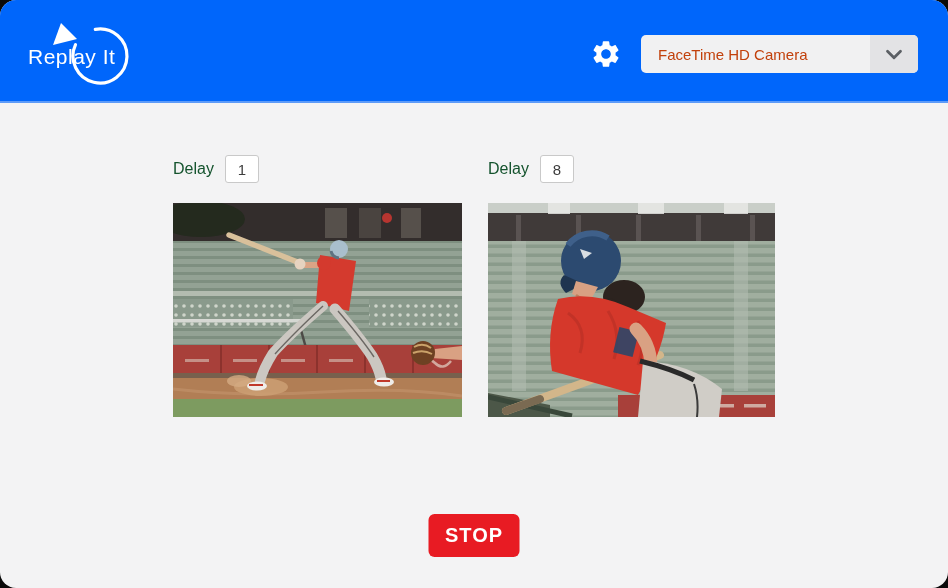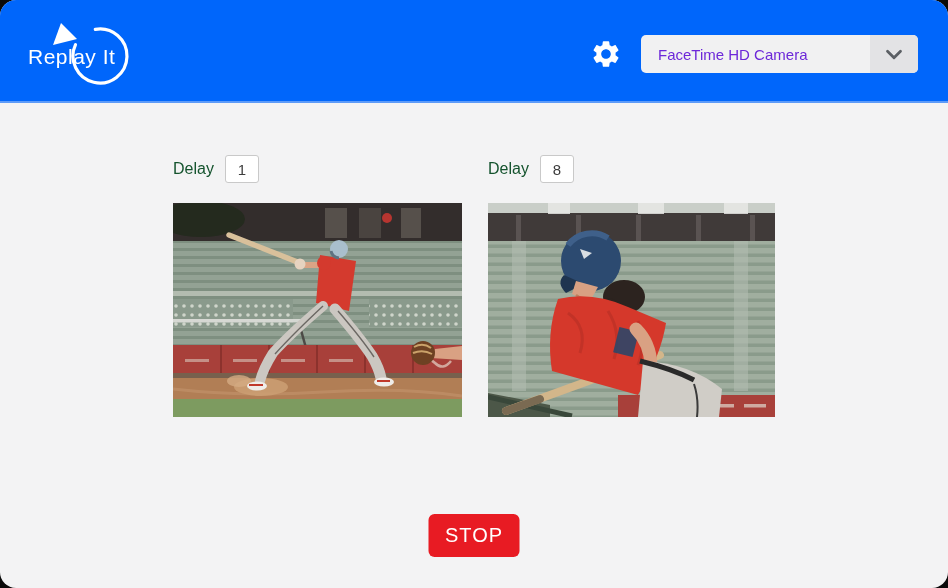--- a/index.html
+++ b/index.html
@@ -16,21 +16,21 @@
   .gear-btn {
     position:absolute; left:590px; top:38px; width:32px; height:32px;
     background:transparent; border:none; padding:0; cursor:pointer;
   }
   .camera-dd {
     position:absolute; left:641px; top:35px; width:277px; height:38px;
     background:#f1f1f2; border-radius:5px; display:flex; align-items:center;
     cursor:pointer; overflow:hidden;
   }
   .camera-dd .dd-label {
-    flex:1; padding-left:17px; font-size:15px; color:#6d28d9;
+    flex:1; padding-left:17px; font-size:15px; color:#c2410c;
     white-space:nowrap; overflow:hidden;
   }
   .camera-dd .dd-caret {
     width:48px; height:38px; background:#e3e3e5; display:flex;
     align-items:center; justify-content:center;
   }
   
   .feed { position:absolute; top:155px; }
   .feed.left  { left:173px; }
   .feed.right { left:488px; }
@@ -40,21 +40,21 @@
     width:32px; height:26px; border:1px solid #c9c9c9; border-radius:3px;
     background:#fff; text-align:center; font-size:15px; color:#3d3d3d;
     font-family:"Liberation Sans", sans-serif; padding:0;
   }
   .frame { display:block; margin-top:20px; background:#93a294; }
   
   .stop-btn {
     position:absolute; left:50%; transform:translateX(-50%);
     top:514px; width:91px; height:43px;
     background:#e81b23; color:#ffffff; border:none; border-radius:6px;
-    font-size:20px; font-weight:normal; letter-spacing:1px;
+    font-size:20px; font-weight:bold; letter-spacing:1px;
     font-family:"Liberation Sans", sans-serif; cursor:pointer;
   }
 </style>
 </head>
 <body>
 
 <div class="screen">
 
   <div class="header">
 

